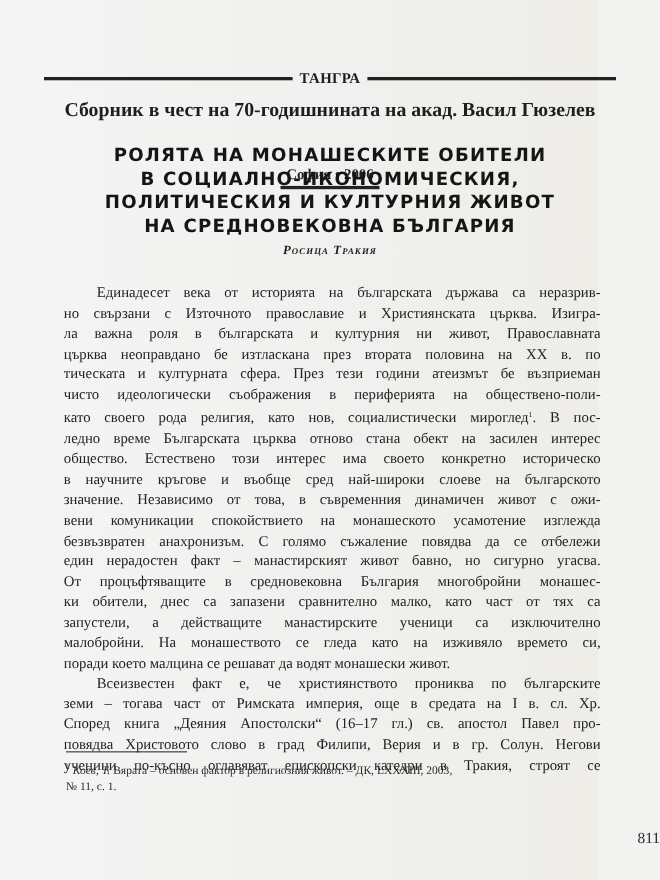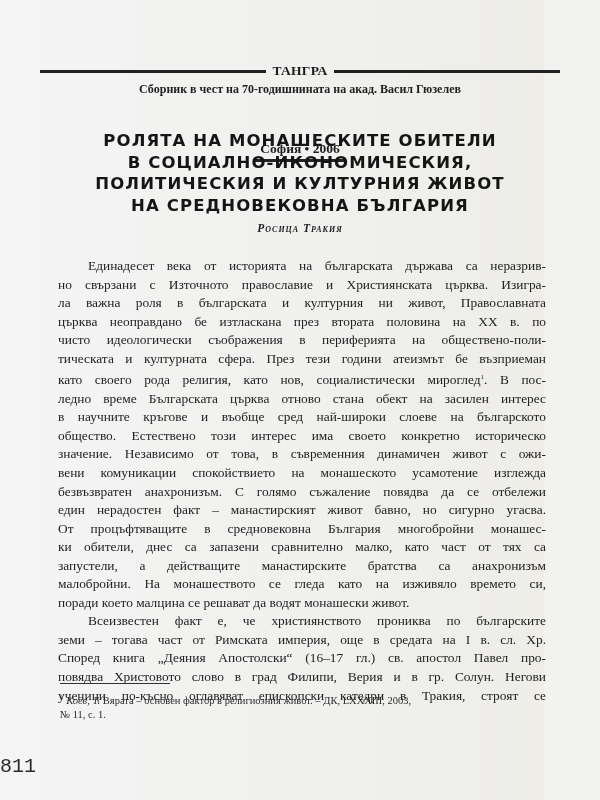--- a/index.html
+++ b/index.html
@@ -10,42 +10,42 @@
     color:#1e1e1e;
     position:relative;
   }
   .page { position:absolute; left:0; top:0; width:544px; height:800px;
     background:linear-gradient(90deg,#f4f5f4 0%,#f0f0ee 60%,#eeede8 100%); }
 
   .running-head { position:absolute; left:40px; top:64px; width:520px; }
   .rh-line { display:flex; align-items:center; height:14px; }
   .rh-rule { flex:1; height:3px; background:#222; }
   .rh-title { font-weight:bold; font-size:13.5px; padding:0 6px; letter-spacing:0.3px; }
-  .rh-sub { text-align:center; font-weight:bold; font-size:12px; line-height:16px; margin-top:3px; }
+  .rh-sub { text-align:center; font-weight:bold; font-size:18px; line-height:16px; margin-top:13px; }
   .rh-city { text-align:center; font-weight:bold; font-size:13.5px; line-height:16px;margin-top:44px; }
   .rh-short-rule { width:90px; height:3px; background:#222; margin:2px auto 0; }
 
   .article-title { position:absolute; left:60px; top:130px; width:480px; text-align:center;
     font-family:"DejaVu Sans", sans-serif; font-weight:bold; font-size:16.5px; line-height:21.5px;
     letter-spacing:1.1px; color:#151515; }
   .author { position:absolute; left:0; top:222px; width:600px; text-align:center;
     font-style:italic; font-weight:bold; font-size:11.5px; letter-spacing:1px; font-variant:small-caps; }
 
   .body-text { position:absolute; left:58px; top:257px; width:488px;
     font-size:13.4px; line-height:18.55px; text-align:justify; color:#222; }
   .body-text .ln { display:block; white-space:nowrap; text-align-last:justify; text-align:justify; }
   .body-text .ln.last { text-align-last:left; }
   .body-text .ln.indent { padding-left:30px; }
   sup { font-size:7px; vertical-align:5px; }
 
   .fn-rule { position:absolute; left:60px; top:683px; width:110px; height:1px; background:#333; }
   .footnote { position:absolute; left:60px; top:690px; width:486px; font-size:10.5px; line-height:14px; color:#2a2a2a; }
   .footnote .ln { display:block; white-space:nowrap; }
   .footnote .indent { }
-  .page-num { position:absolute; left:0; top:755px; width:600px; text-align:left; font-size:20px; color:#2a2a2a;font-family:Liberation Mono, monospace; }
+  .page-num { position:absolute; left:0; top:755px; width:600px; text-align:right; font-size:14px; color:#2a2a2a; }
 </style>
 </head>
 <body>
 
 <div class="page">
 
   <div class="running-head">
     <div class="rh-line">
       <div class="rh-rule"></div>
       <span class="rh-title">ТАНГРА</span>
@@ -63,33 +63,33 @@
     <div>НА СРЕДНОВЕКОВНА БЪЛГАРИЯ</div>
   </div>
 
   <div class="author">Росица Тракия</div>
 
   <div class="body-text">
     <span class="ln indent">Единадесет века от историята на българската държава са неразрив-</span>
     <span class="ln">но свързани с Източното православие и Християнската църква. Изигра-</span>
     <span class="ln">ла важна роля в българската и културния ни живот, Православната</span>
     <span class="ln">църква неоправдано бе изтласкана през втората половина на XX в. по</span>
+    <span class="ln">тическата и културната сфера. През тези години атеизмът бе възприеман</span>
     <span class="ln">чисто идеологически съображения в периферията на обществено-поли-</span>
-    <span class="ln">тическата и културната сфера. През тези години атеизмът бе възприеман</span>
     <span class="ln"><span>като своего рода религия, като нов, социалистически мироглед</span><sup>1</sup><span>. В пос-</span></span>
     <span class="ln">ледно време Българската църква отново стана обект на засилен интерес</span>
+    <span class="ln">общество. Естествено този интерес има своето конкретно историческо</span>
     <span class="ln">в научните кръгове и въобще сред най-широки слоеве на българското</span>
-    <span class="ln">общество. Естествено този интерес има своето конкретно историческо</span>
     <span class="ln">значение. Независимо от това, в съвременния динамичен живот с ожи-</span>
     <span class="ln">вени комуникации спокойствието на монашеското усамотение изглежда</span>
     <span class="ln">безвъзвратен анахронизъм. С голямо съжаление повядва да се отбележи</span>
     <span class="ln">един нерадостен факт – манастирският живот бавно, но сигурно угасва.</span>
     <span class="ln">От процъфтяващите в средновековна България многобройни монашес-</span>
     <span class="ln">ки обители, днес са запазени сравнително малко, като част от тях са</span>
-    <span class="ln">запустели, а действащите манастирските братства са анахронизъм</span>
+    <span class="ln">запустели, а действащите манастирските ученици са изключително</span>
     <span class="ln">малобройни. На монашеството се гледа като на изживяло времето си,</span>
     <span class="ln last">поради което малцина се решават да водят монашески живот.</span>
     <span class="ln indent">Всеизвестен факт е, че християнството прониква по българските</span>
     <span class="ln">земи – тогава част от Римската империя, още в средата на I в. сл. Хр.</span>
     <span class="ln">Според книга „Деяния Апостолски“ (16–17 гл.) св. апостол Павел про-</span>
     <span class="ln">повядва Христовото слово в град Филипи, Верия и в гр. Солун. Негови</span>
     <span class="ln">ученици по-късно оглавяват епископски катедри в Тракия, строят се</span>
   </div>
 
   <div class="fn-rule"></div>

